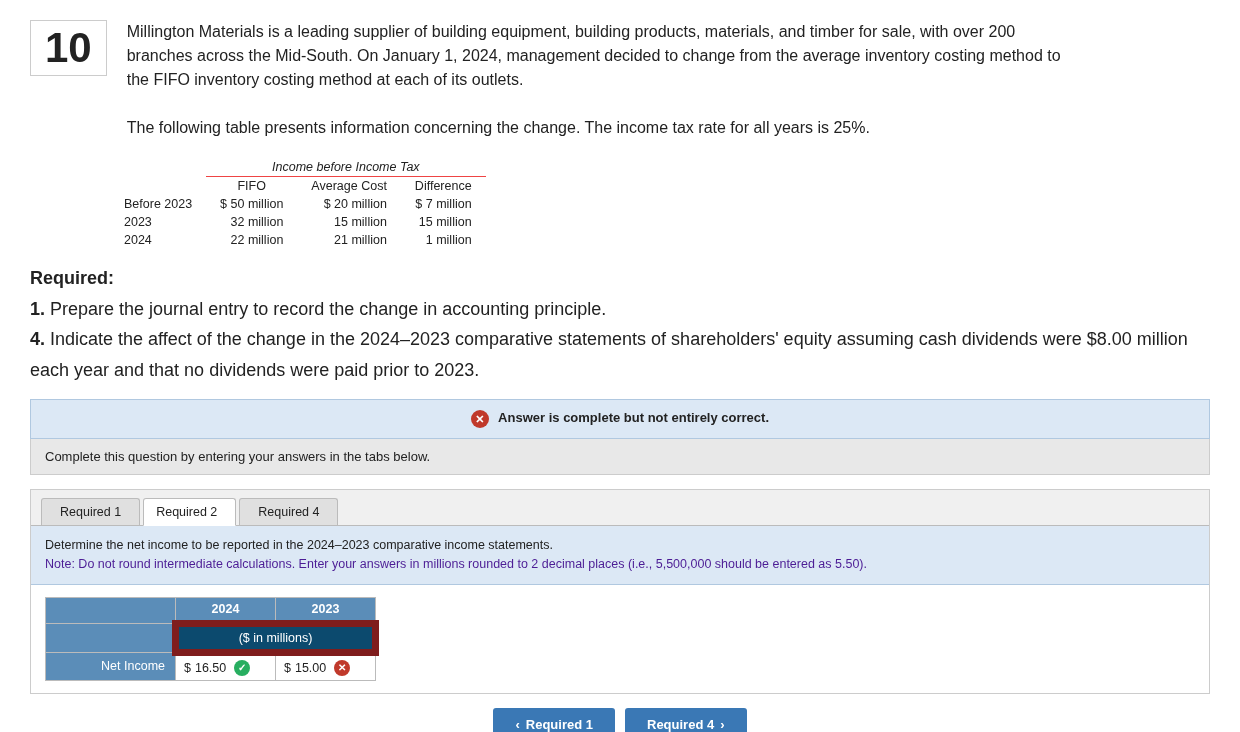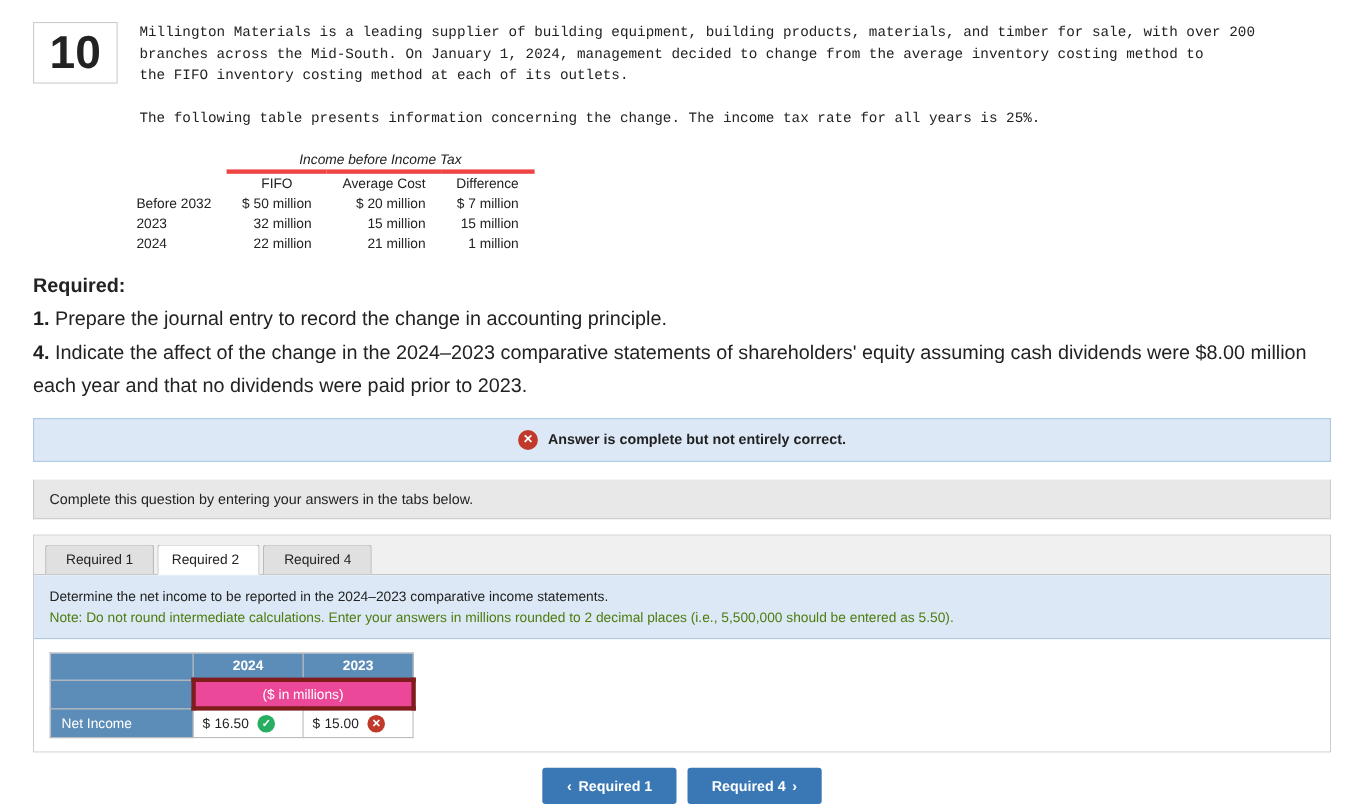--- a/index.html
+++ b/index.html
@@ -20,23 +20,22 @@
       font-size: 42px;
       font-weight: bold;
       color: #222;
       border: 1px solid #ccc;
       padding: 4px 14px;
       line-height: 1.1;
       min-width: 60px;
     }
     .problem-text {
       flex: 1;
-      font-size: 13px;
+      font-size: 16px;
       line-height: 1.5;
-      font-family: Liberation Mono, monospace;
     }
     .table-section {
       margin: 14px 0;
     }
     .income-table {
       border-collapse: collapse;
       font-size: 12.5px;
       margin-left: 80px;
     }
     .income-table th, .income-table td {
@@ -64,21 +63,21 @@
     .required-section .req-title {
       font-weight: bold;
     }
     .answer-banner {
       background: #dce8f5;
       border: 1px solid #b0c8e0;
       padding: 10px;
       text-align: center;
       font-size: 13px;
       font-weight: bold;
-      margin: 14px 0 16px 0;
+      margin: 14px 0 0 0;
     }
     .answer-banner .x-icon {
       display: inline-flex;
       align-items: center;
       justify-content: center;
       width: 18px;
       height: 18px;
       background: #c0392b;
       border-radius: 50%;
       color: white;
@@ -129,21 +128,21 @@
       padding: 0;
     }
     .tab-instruction {
       background: #dce8f5;
       padding: 10px 14px;
       font-size: 12.5px;
       line-height: 1.5;
       border-bottom: 1px solid #b0c8e0;
     }
     .tab-instruction .note {
-      color: #4d7c0f;
+      color: #4c1d95;
     }
     .data-table-wrap {
       padding: 12px 14px;
     }
     .data-table {
       border-collapse: collapse;
       font-size: 12.5px;
     }
     .data-table th, .data-table td {
       border: 1px solid #bbb;
@@ -223,32 +222,32 @@
     <br>
     <div>The following table presents information concerning the change. The income tax rate for all years is 25%.</div>
   </div>
 </div>
 
 <div class="table-section">
   <table class="income-table">
     <thead>
       <tr class="top-label">
         <th></th>
-        <th colspan="3" style="text-align:center; font-style:italic; border-bottom:4px solid #ef4444;">Income before Income Tax</th>
+        <th colspan="3" style="text-align:center; font-style:italic; border-bottom:1px solid #ef4444;">Income before Income Tax</th>
       </tr>
       <tr class="subheader">
         <th></th>
         <th>FIFO</th>
         <th>Average Cost</th>
         <th>Difference</th>
       </tr>
     </thead>
     <tbody>
       <tr>
-        <td>Before 2032</td>
+        <td>Before 2023</td>
         <td>$ 50 million</td>
         <td>$ 20 million</td>
         <td>$ 7 million</td>
       </tr>
       <tr>
         <td>2023</td>
         <td>32 million</td>
         <td>15 million</td>
         <td>15 million</td>
       </tr>
@@ -297,26 +296,26 @@
     <div class="data-table-wrap">
       <table class="data-table">
         <thead>
           <tr>
             <th style="background:#5b8db8; border:1px solid #bbb; min-width:130px;"></th>
             <th style="background:#5b8db8; color:#fff; border:1px solid #bbb; min-width:100px;">2024</th>
             <th style="background:#5b8db8; color:#fff; border:1px solid #bbb; min-width:100px;">2023</th>
           </tr>
           <tr>
             <th style="background:#5b8db8; border:1px solid #bbb;"></th>
-            <th colspan="2" style="background:#ec4899; color:#fff; border:4px solid #7f1d1d; font-weight:normal;">($ in millions)</th>
+            <th colspan="2" style="background:#0c4a6e; color:#fff; border:7px solid #7f1d1d; font-weight:normal;">($ in millions)</th>
           </tr>
         </thead>
         <tbody>
           <tr>
-            <td style="background:#5b8db8; color:#fff; text-align:left; border:1px solid #bbb; padding:4px 10px;">Net Income</td>
+            <td style="background:#5b8db8; color:#fff; text-align:right; border:1px solid #bbb; padding:4px 10px;">Net Income</td>
             <td style="border:1px solid #bbb; text-align:right; padding:4px 8px; background:#fff;">
               <span class="cell-inner">
                 <span>$</span>
                 <span>16.50</span>
                 <span class="check-icon">✓</span>
               </span>
             </td>
             <td style="border:1px solid #bbb; text-align:right; padding:4px 8px; background:#fff;">
               <span class="cell-inner">
                 <span>$</span>

